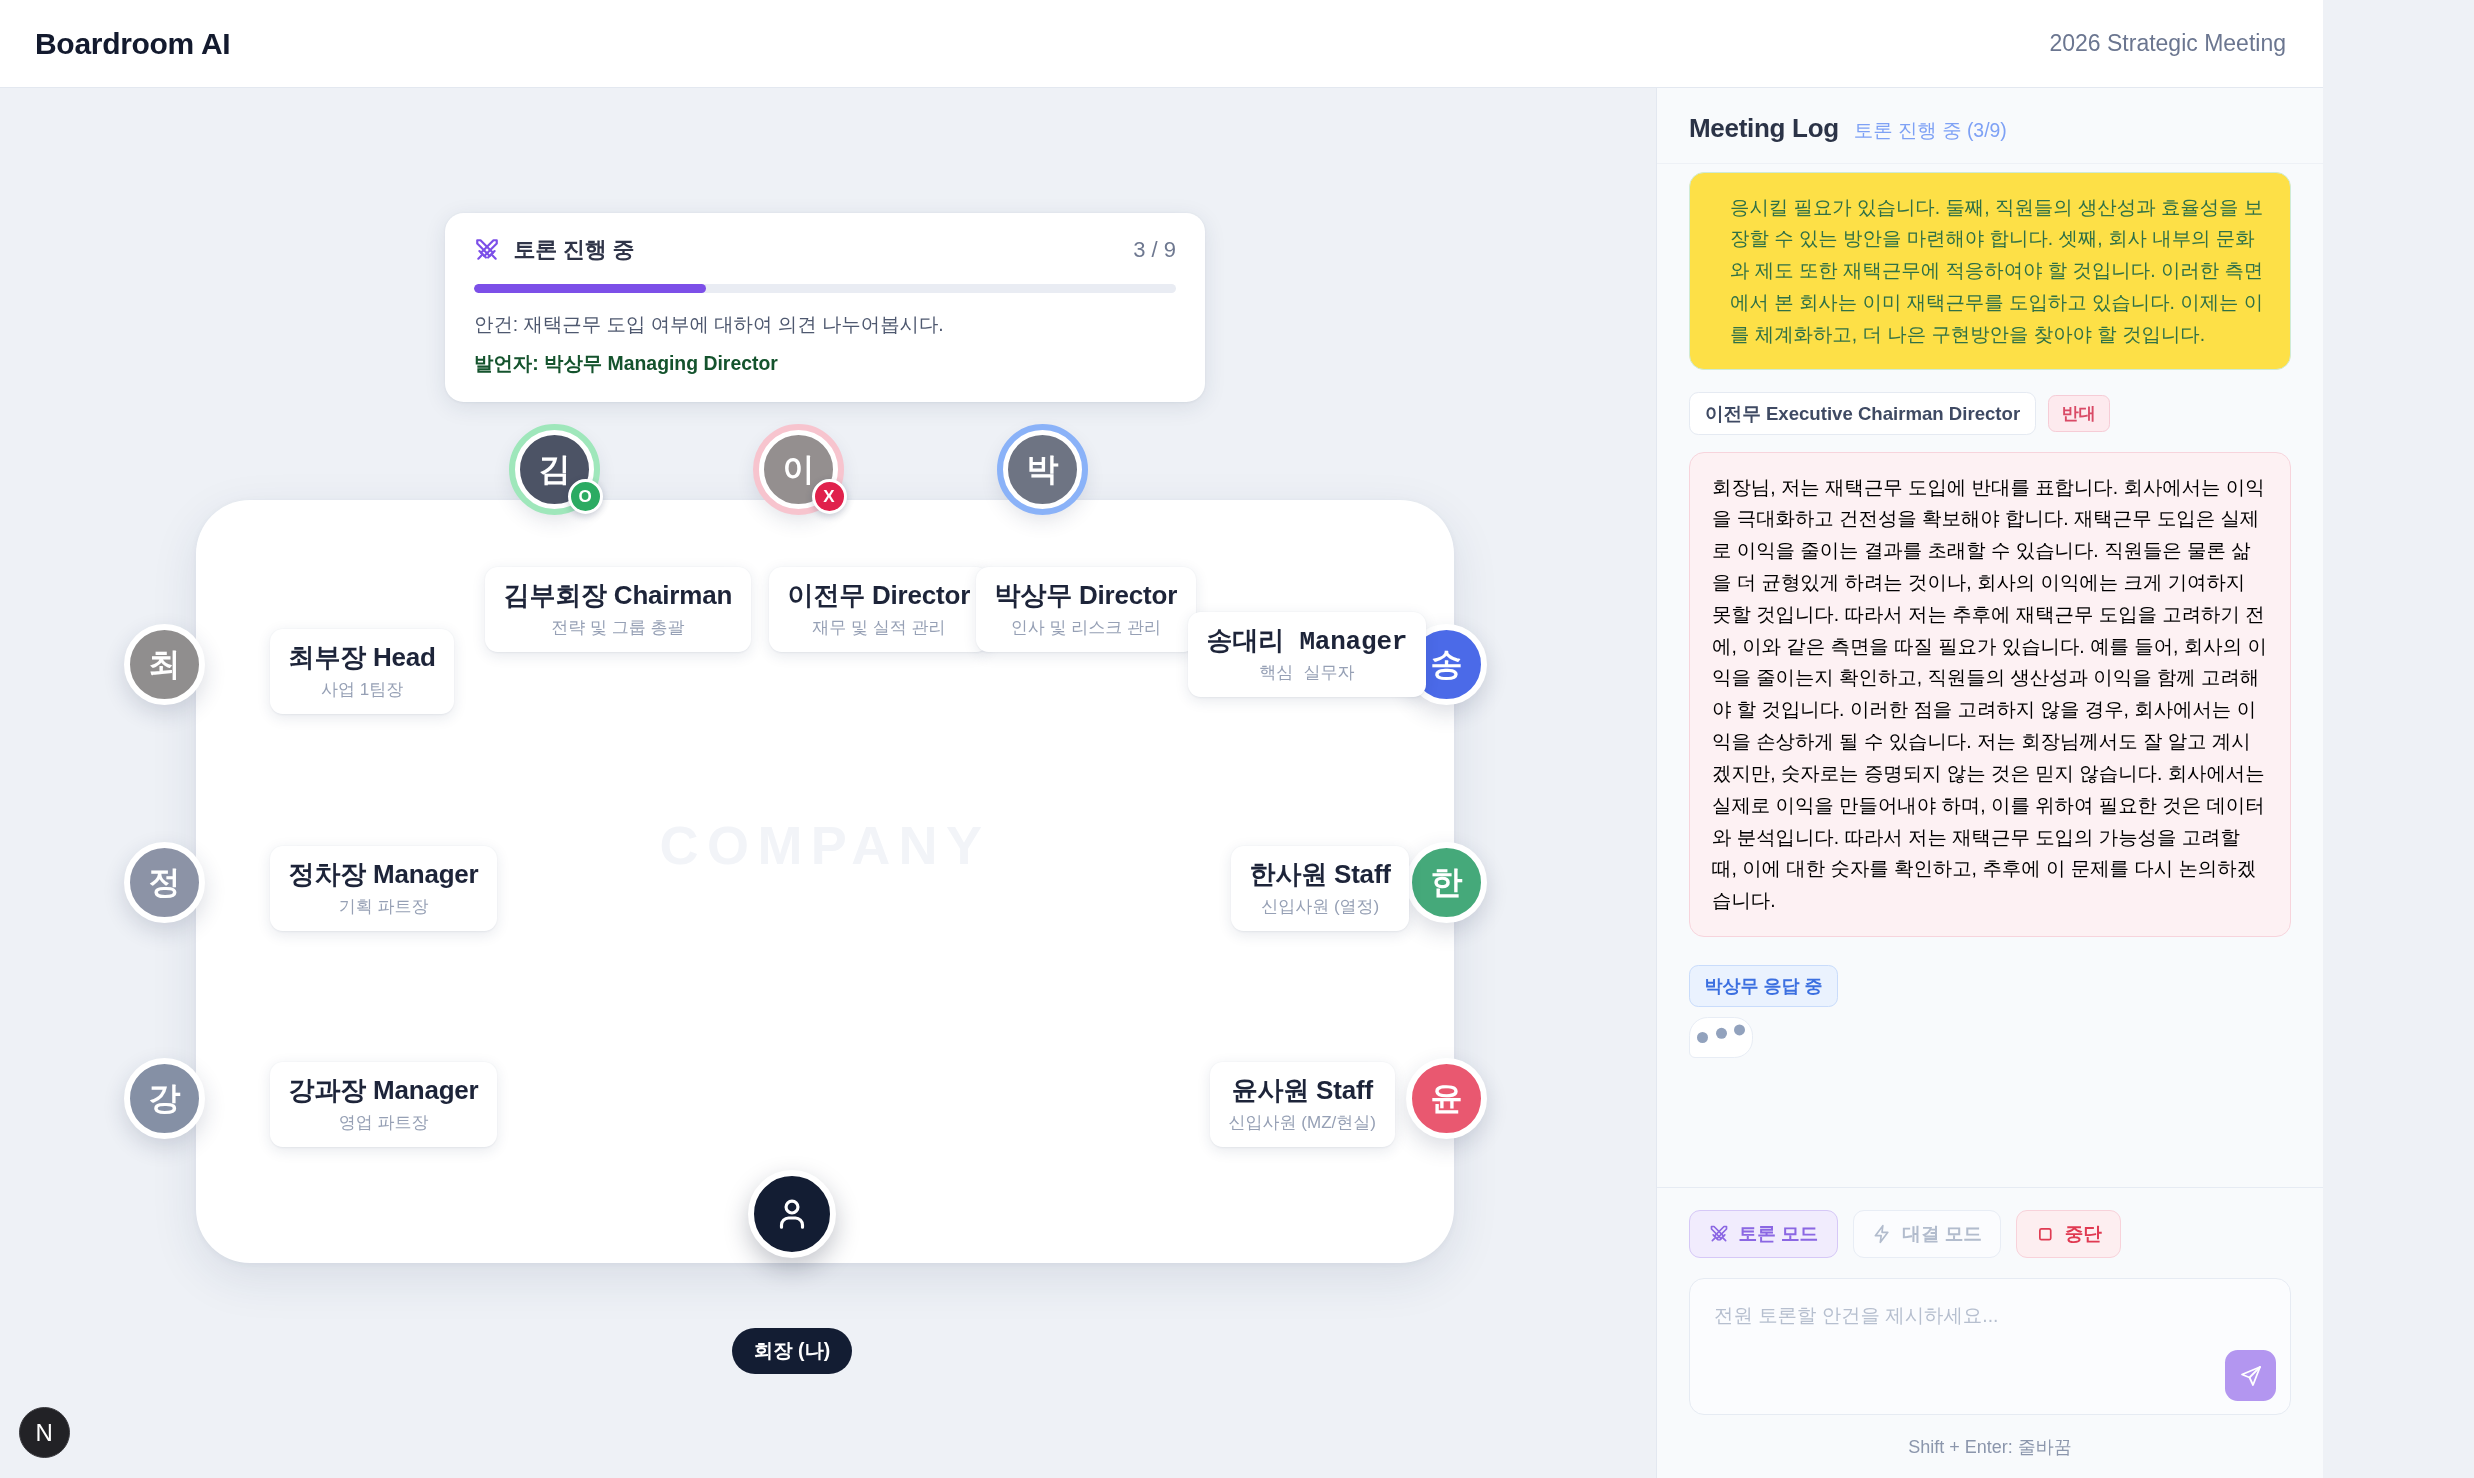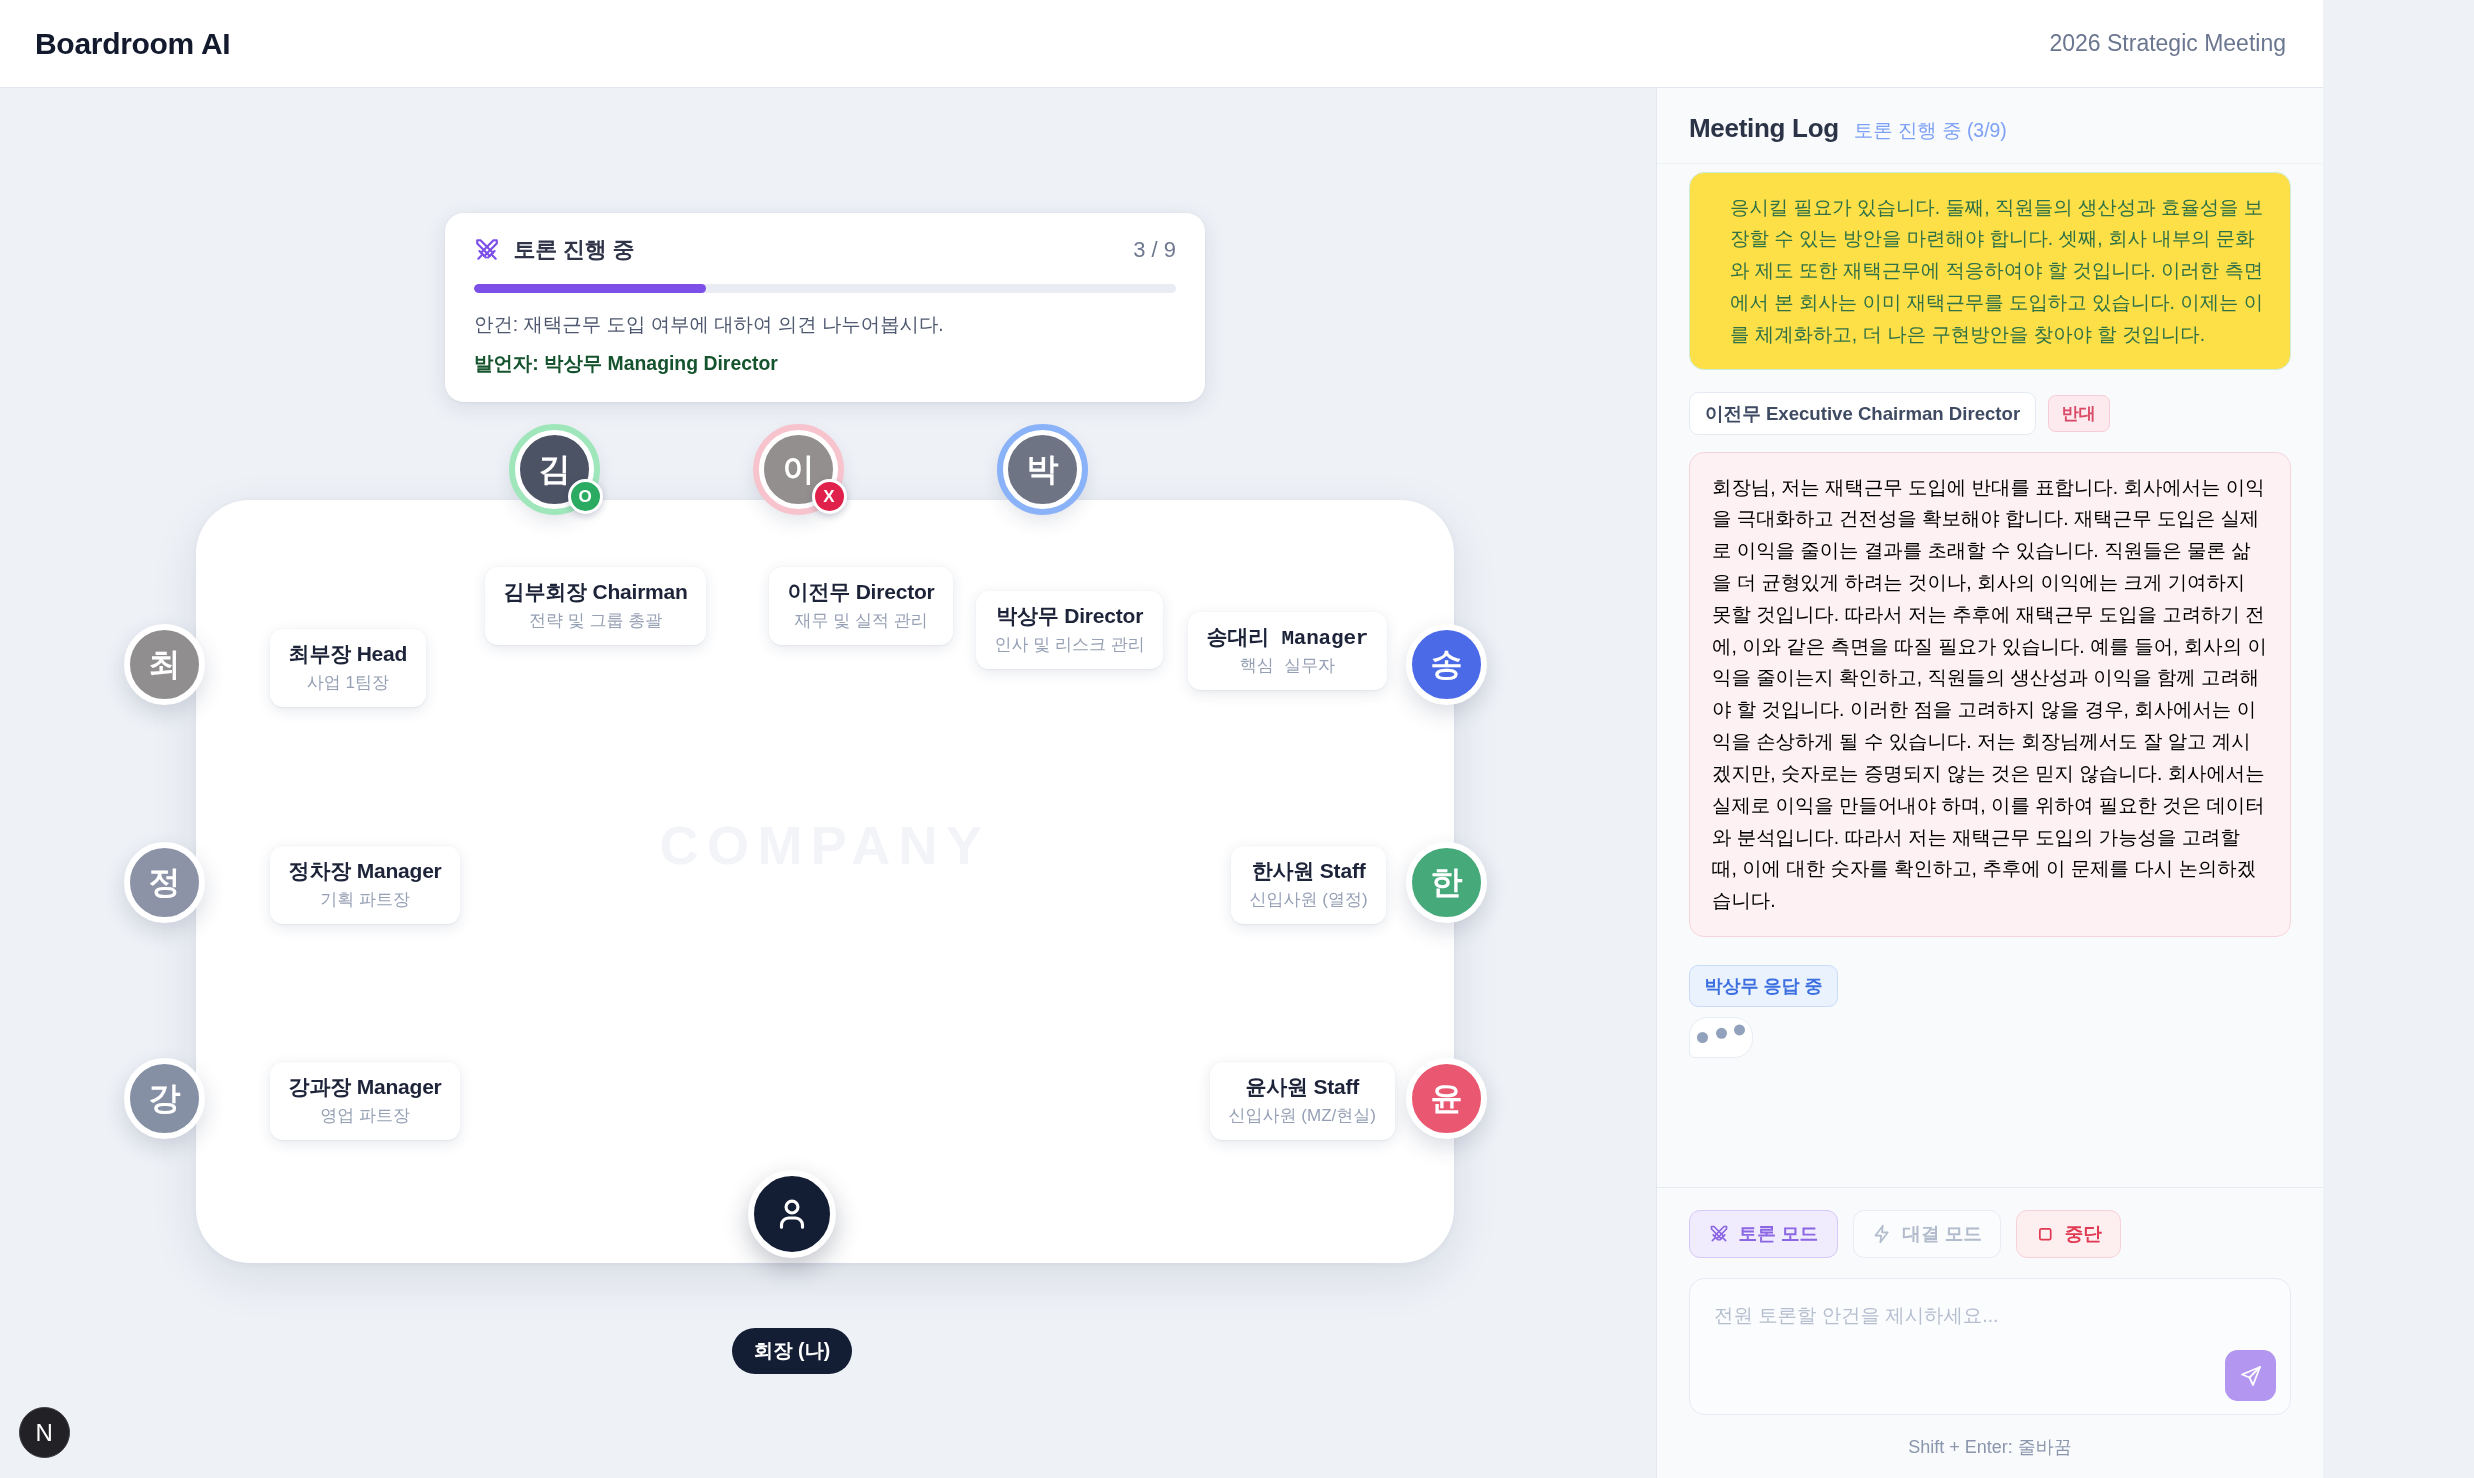--- a/index.html
+++ b/index.html
@@ -88,21 +88,21 @@
     box-shadow: 0 2.5px 7.6px rgba(31,45,80,.22);
   }
 
   
   .namecard {
     position: absolute; background: #ffffff; border-radius: 12.7px;
     padding: 11px 18.6px 12.7px 18.6px; text-align: center;
     box-shadow: 0 3.4px 13.5px rgba(34,50,90,.10), 0 0.8px 1.7px rgba(34,50,90,.06);
     z-index: 14; white-space: nowrap;
   }
-  .nc-name { font-size: 21px; font-weight: 700; color: #1d2439; letter-spacing: -0.2px; }
+  .nc-name { font-size: 26px; font-weight: 700; color: #1d2439; letter-spacing: -0.2px; }
   .nc-role { font-size: 17px; color: #96a0b5; margin-top: 3.4px; }
 
   
   .me-avatar {
     position: absolute; left: 748px; top: 1082px; width: 88px; height: 88px;
     border-radius: 50%; background: #131d33; border: 6px solid #ffffff;
     display: flex; align-items: center; justify-content: center;
     box-shadow: 0 10px 25px rgba(19,29,51,.25); z-index: 20;
   }
   .me-label {
@@ -260,21 +260,21 @@
       </div>
       <div class="namecard" style="left:769px; top:479px;">
         <div class="nc-name">이전무 Director</div>
         <div class="nc-role">재무 및 실적 관리</div>
       </div>
 
       <div class="avatar top" style="left:1002px; top:341px; background:#6e7483;">
         <span class="ring" style="border-color:#8ab2f8;"></span>
         <span>박</span>
       </div>
-      <div class="namecard" style="left:976px; top:503px;">
+      <div class="namecard" style="left:976px; top:479px;">
         <div class="nc-name">박상무 Director</div>
         <div class="nc-role">인사 및 리스크 관리</div>
       </div>
 
       <div class="avatar side" style="left:124px; top:536px; background:#908e8e;">
         <span>최</span>
       </div>
       <div class="namecard" style="left:270px; top:541px;">
         <div class="nc-name">최부장 Head</div>
         <div class="nc-role">사업 1팀장</div>

